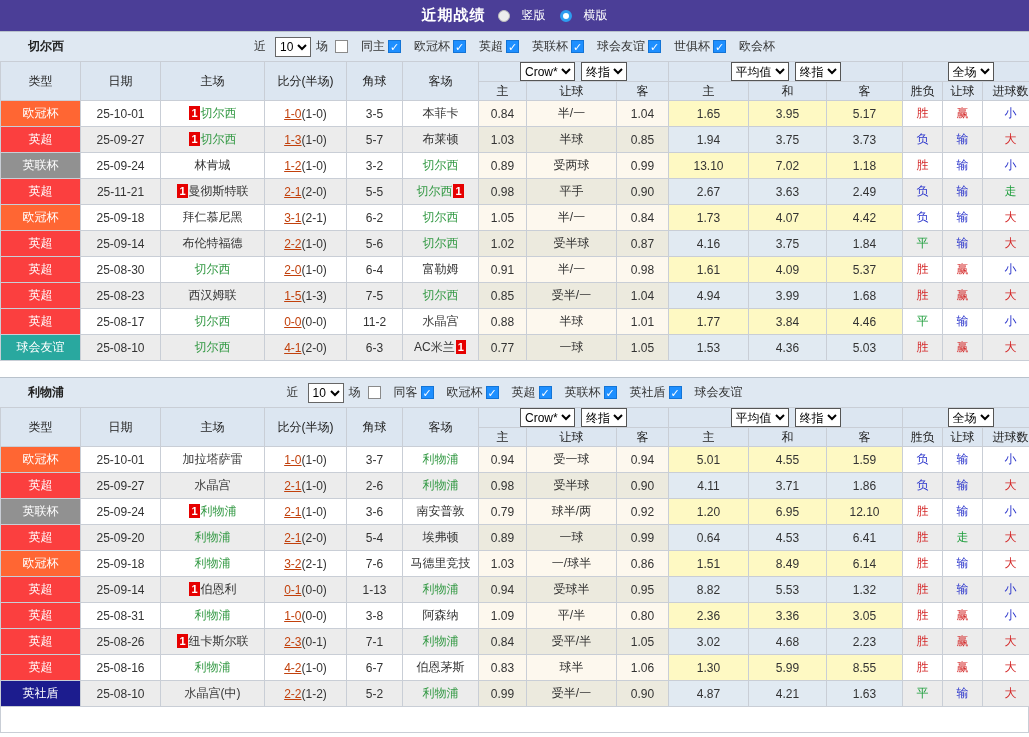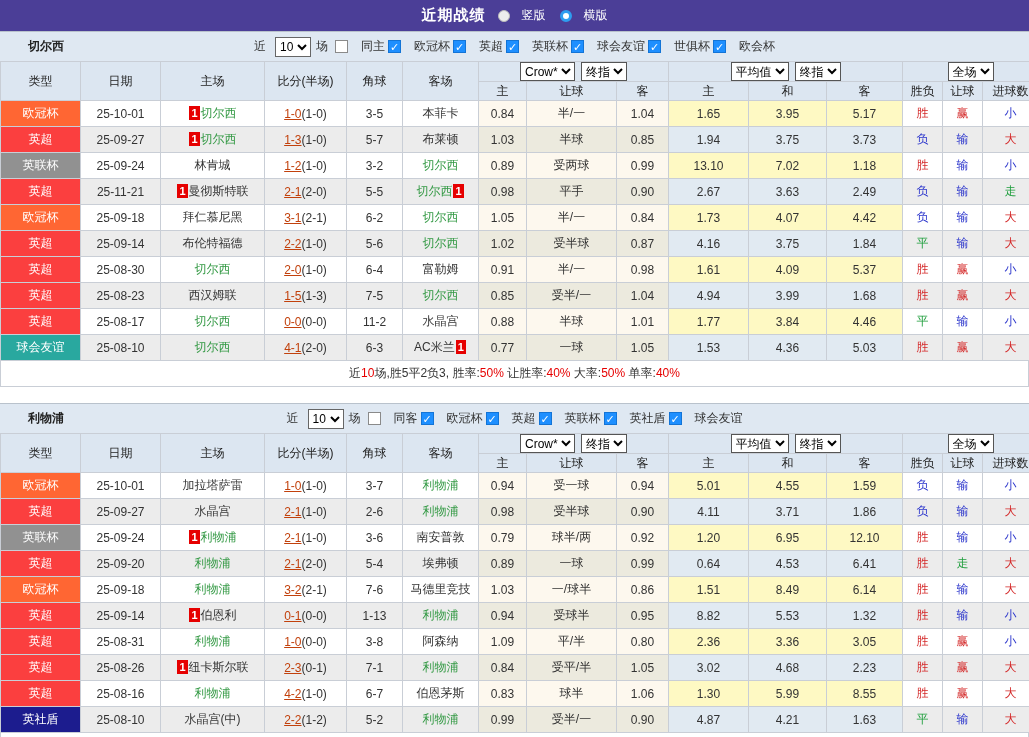--- a/index.html
+++ b/index.html
@@ -309,21 +309,20 @@
             <td class="odds">1.05</td>
             <td class="avg">1.53</td>
             <td class="avg">4.36</td>
             <td class="avg">5.03</td>
             <td class="c-red">胜</td>
             <td class="c-red">赢</td>
             <td class="c-red">大</td>
           </tr>
         </tbody>
       </table>
-      <div class="summary"><span class="k">近</span><span class="r">10</span><span class="k">场,胜5平2负3, 胜率:</span><span class="r">50%</span><span class="k"> 让胜率:</span><span class="r">40%</span><span class="k"> 大率:</span><span class="r">50%</span><span class="k"> 单率:</span><span class="r">40%</span></div>
     </div>
     <div class="gap"></div>
     <div class="panel">
       <div class="sec-head">
         <span class="team-name">利物浦</span>
         <span class="flt-lab">近</span>
         <select><option>10</option></select>
         <span class="flt-lab">场</span>
         <span class="radio-opt">
           <span class="cb off"></span>

